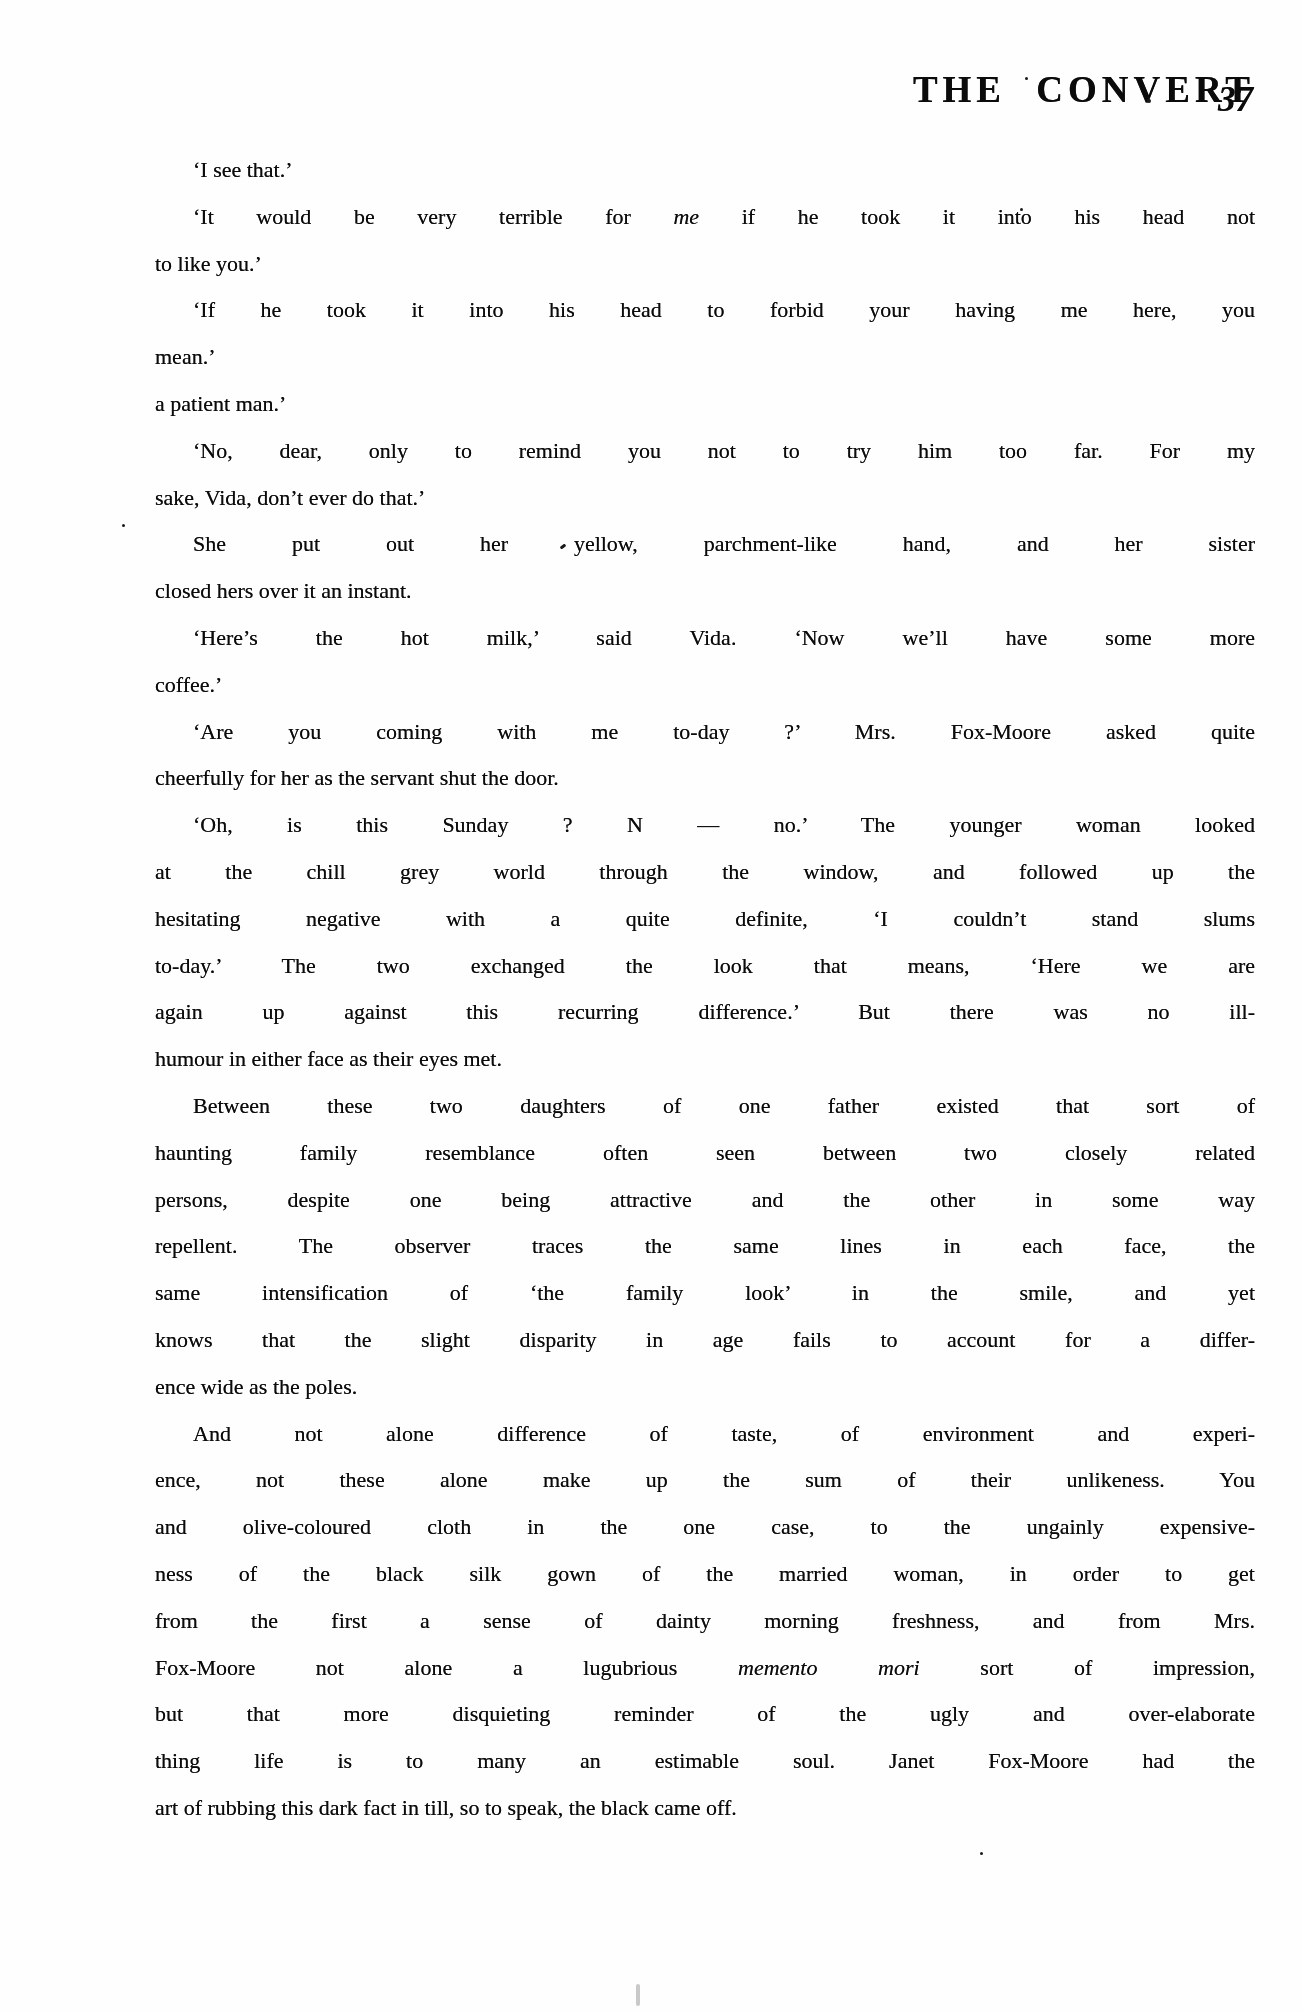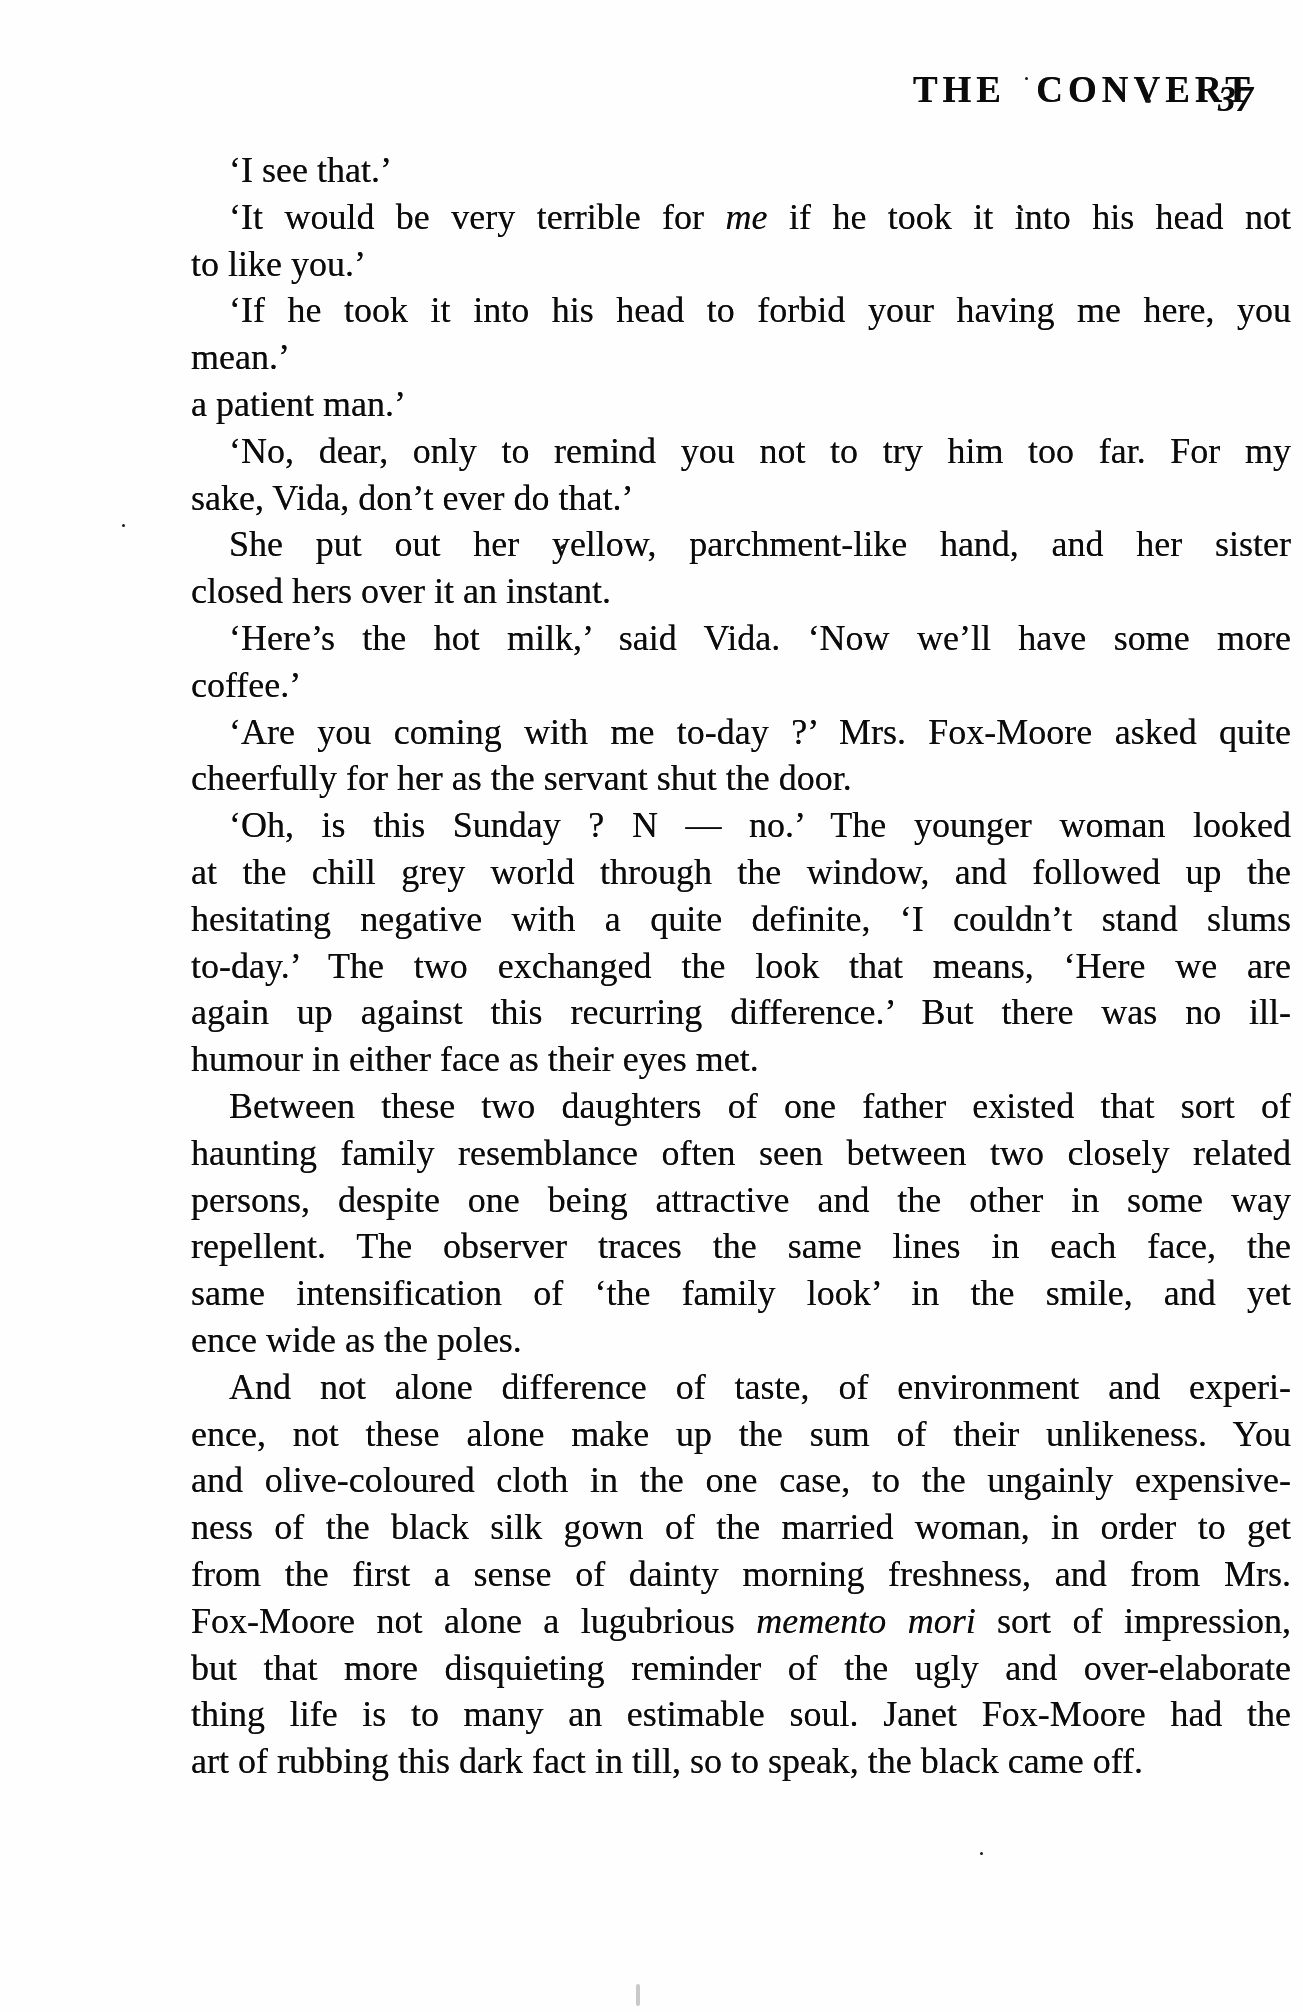--- a/index.html
+++ b/index.html
@@ -43,24 +43,23 @@
     font-style: italic;
     font-weight: bold;
     text-shadow: 0 0 0.5px rgba(0,0,0,0.6);
     text-align: right;
   }
   .text-block {
     position: absolute;
     top: 147px;
     left: 155px;
     width: 1100px;
-    font-size: 36px;
+    font-size: 22px;
     line-height: 46.8px;
     text-shadow: 0 0 0.55px rgba(0,0,0,0.7);
-    margin-left: 36px;
   }
   .line {
     text-align: justify;
     text-align-last: justify;
     text-justify: inter-word;
     white-space: normal;
   }
   .line.last {
     text-align: left;
     text-align-last: left;
@@ -109,20 +108,21 @@
       <div class="line">at the chill grey world through the window, and followed up the</div>
       <div class="line">hesitating negative with a quite definite, ‘I couldn’t stand slums</div>
       <div class="line">to-day.’ The two exchanged the look that means, ‘Here we are</div>
       <div class="line">again up against this recurring difference.’ But there was no ill-</div>
       <div class="line last">humour in either face as their eyes met.</div>
       <div class="line indent">Between these two daughters of one father existed that sort of</div>
       <div class="line">haunting family resemblance often seen between two closely related</div>
       <div class="line">persons, despite one being attractive and the other in some way</div>
       <div class="line">repellent. The observer traces the same lines in each face, the</div>
       <div class="line">same intensification of ‘the family look’ in the smile, and yet</div>
+      <div class="line">knows that the slight disparity in age fails to account for a differ-</div>
       <div class="line last">ence wide as the poles.</div>
       <div class="line indent">And not alone difference of taste, of environment and experi-</div>
       <div class="line">ence, not these alone make up the sum of their unlikeness. You</div>
       <div class="line">and olive-coloured cloth in the one case, to the ungainly expensive-</div>
       <div class="line">ness of the black silk gown of the married woman, in order to get</div>
       <div class="line">from the first a sense of dainty morning freshness, and from Mrs.</div>
       <div class="line">Fox-Moore not alone a lugubrious <i>memento mori</i> sort of impression,</div>
       <div class="line">but that more disquieting reminder of the ugly and over-elaborate</div>
       <div class="line">thing life is to many an estimable soul. Janet Fox-Moore had the</div>
       <div class="line last">art of rubbing this dark fact in till, so to speak, the black came off.</div>

